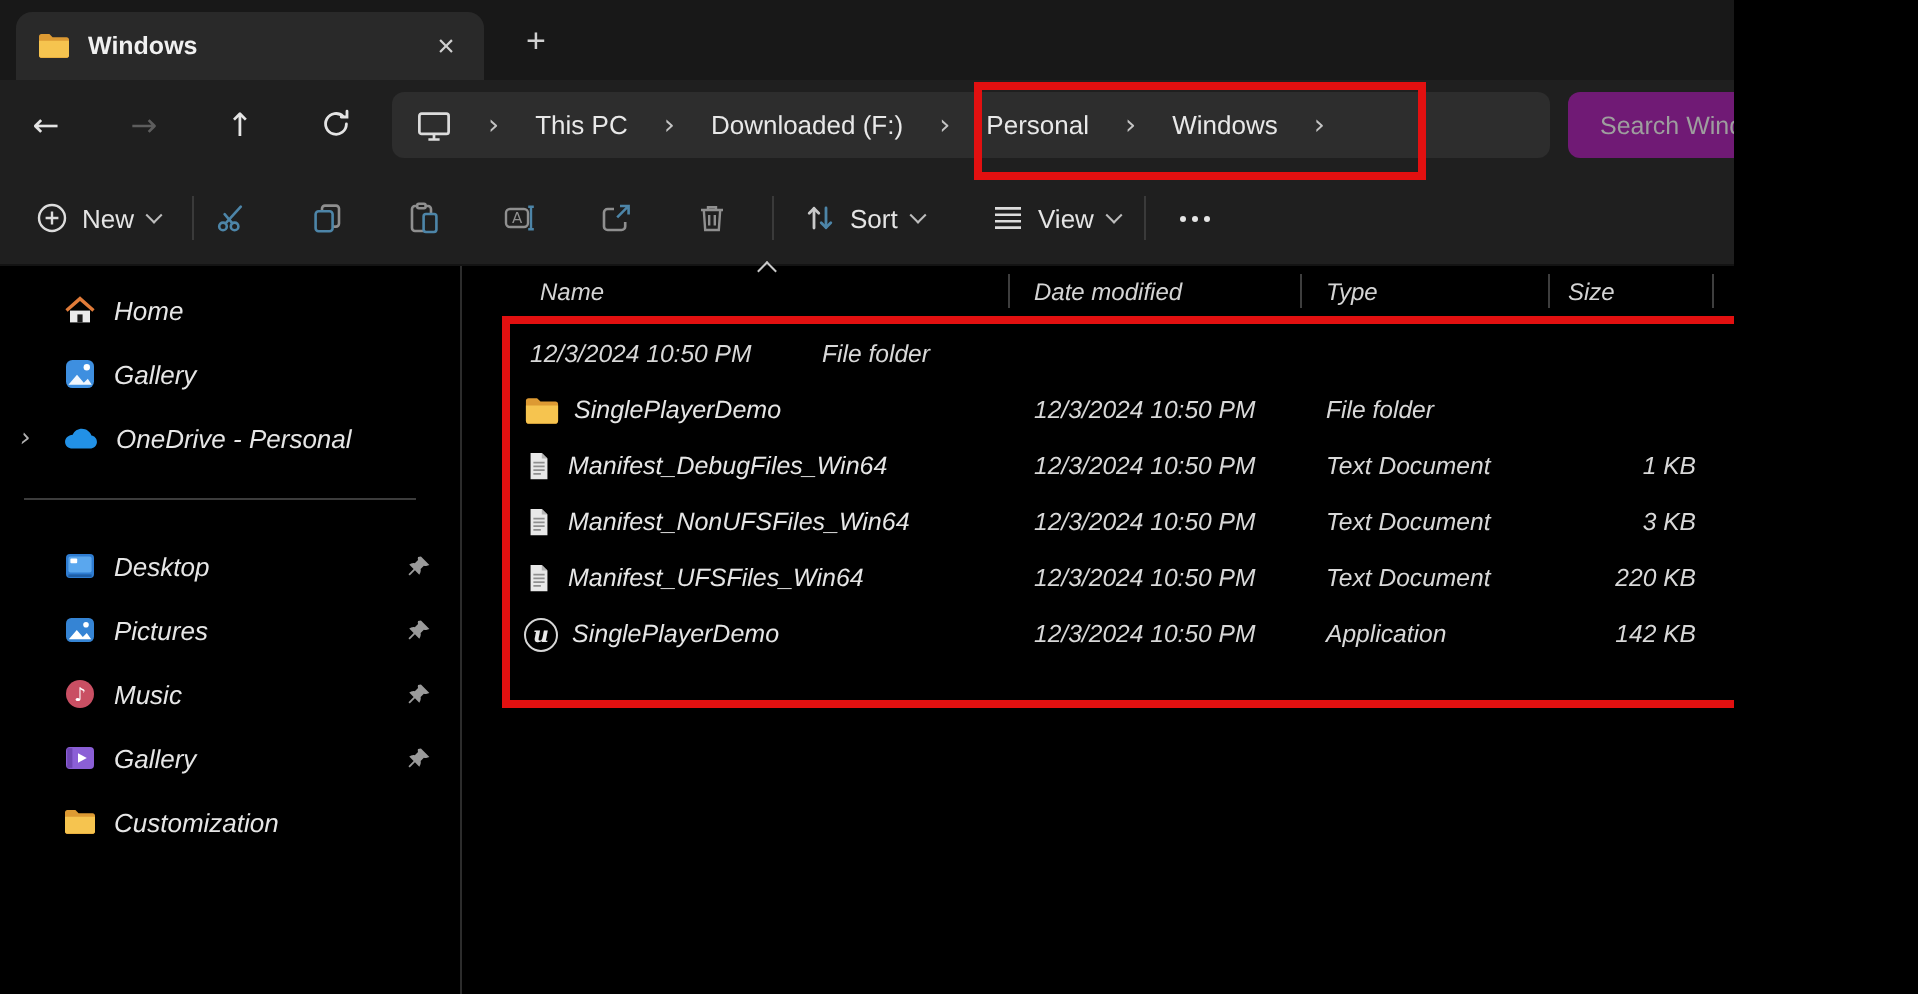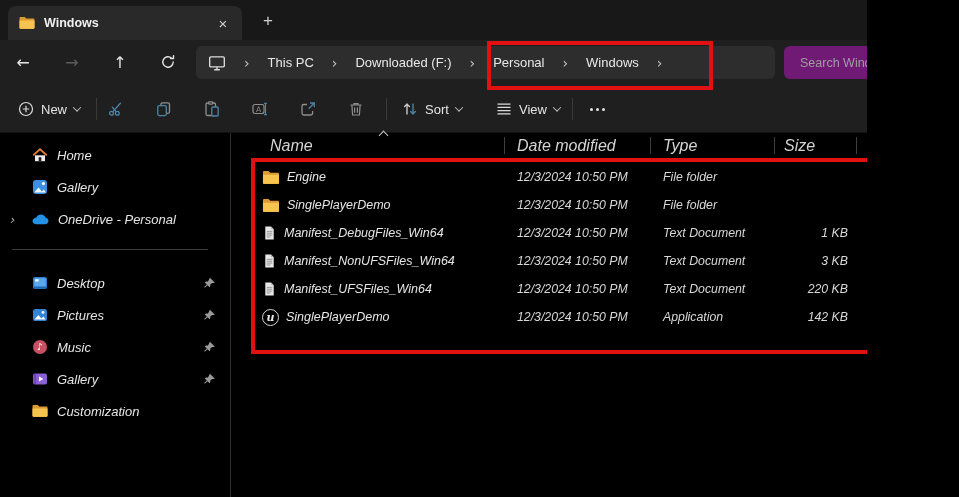--- a/index.html
+++ b/index.html
@@ -65,21 +65,21 @@
   .sitem { position:relative; height:32px; display:flex; align-items:center; padding-left:32px;
            gap:9px; cursor:pointer; border-radius:4px; }
   .sitem .lbl { font-size:13px; color:#e6e6e6; white-space:nowrap; }
   .sitem .pin { margin-left:auto; margin-right:24px; }
   .expander { position:absolute; left:10px; top:0; height:32px; display:flex; align-items:center;
               font-family:"DejaVu Sans",sans-serif; color:#b0b0b0; font-size:13px; cursor:pointer; }
   .sdiv { height:1px; background:#3c3c3c; margin:14px 32px 17px 12px; }
 
   
   .hrow { position:absolute; left:252px; top:0; height:26px; display:flex; align-items:flex-end;
-          font-size:16px; color:#d4d4d4; }
+          font-size:12px; color:#d4d4d4; }
   .hcell { height:100%; display:flex; align-items:center; cursor:pointer; }
   .hc-name { width:252px; padding-left:18px; }
   .hc-date { width:146px; padding-left:13px; }
   .hc-type { width:124px; padding-left:13px; }
   .hc-size { width:82px;  padding-left:10px; }
   .hsep { position:absolute; top:4px; width:1px; height:17px; background:#3e3e3e; }
   .sort-caret { position:absolute; left:128px; top:-1px; width:7px; height:7px;
                 border-left:1.4px solid #c8c8c8; border-top:1.4px solid #c8c8c8;
                 transform:rotate(45deg); }
 
@@ -426,26 +426,20 @@
         <span>Size</span>
       </div>
     </div>
     <div class="hsep" style="left:504px"></div>
     <div class="hsep" style="left:650px"></div>
     <div class="hsep" style="left:774px"></div>
     <div class="hsep" style="left:856px"></div>
 
     <div class="rows">
       <div class="frow">
-        <div class="fc-name">
-          <svg class="ic" width="18" height="15">
-              <use href="#sym-folder"></use>
-            </svg>
-          <span>Engine</span>
-        </div>
         <div class="fc-date">12/3/2024 10:50 PM</div>
         <div class="fc-type">File folder</div>
         <div class="fc-size"></div>
       </div>
       <div class="frow">
         <div class="fc-name">
           <svg class="ic" width="18" height="15">
               <use href="#sym-folder"></use>
             </svg>
           <span>SinglePlayerDemo</span>

